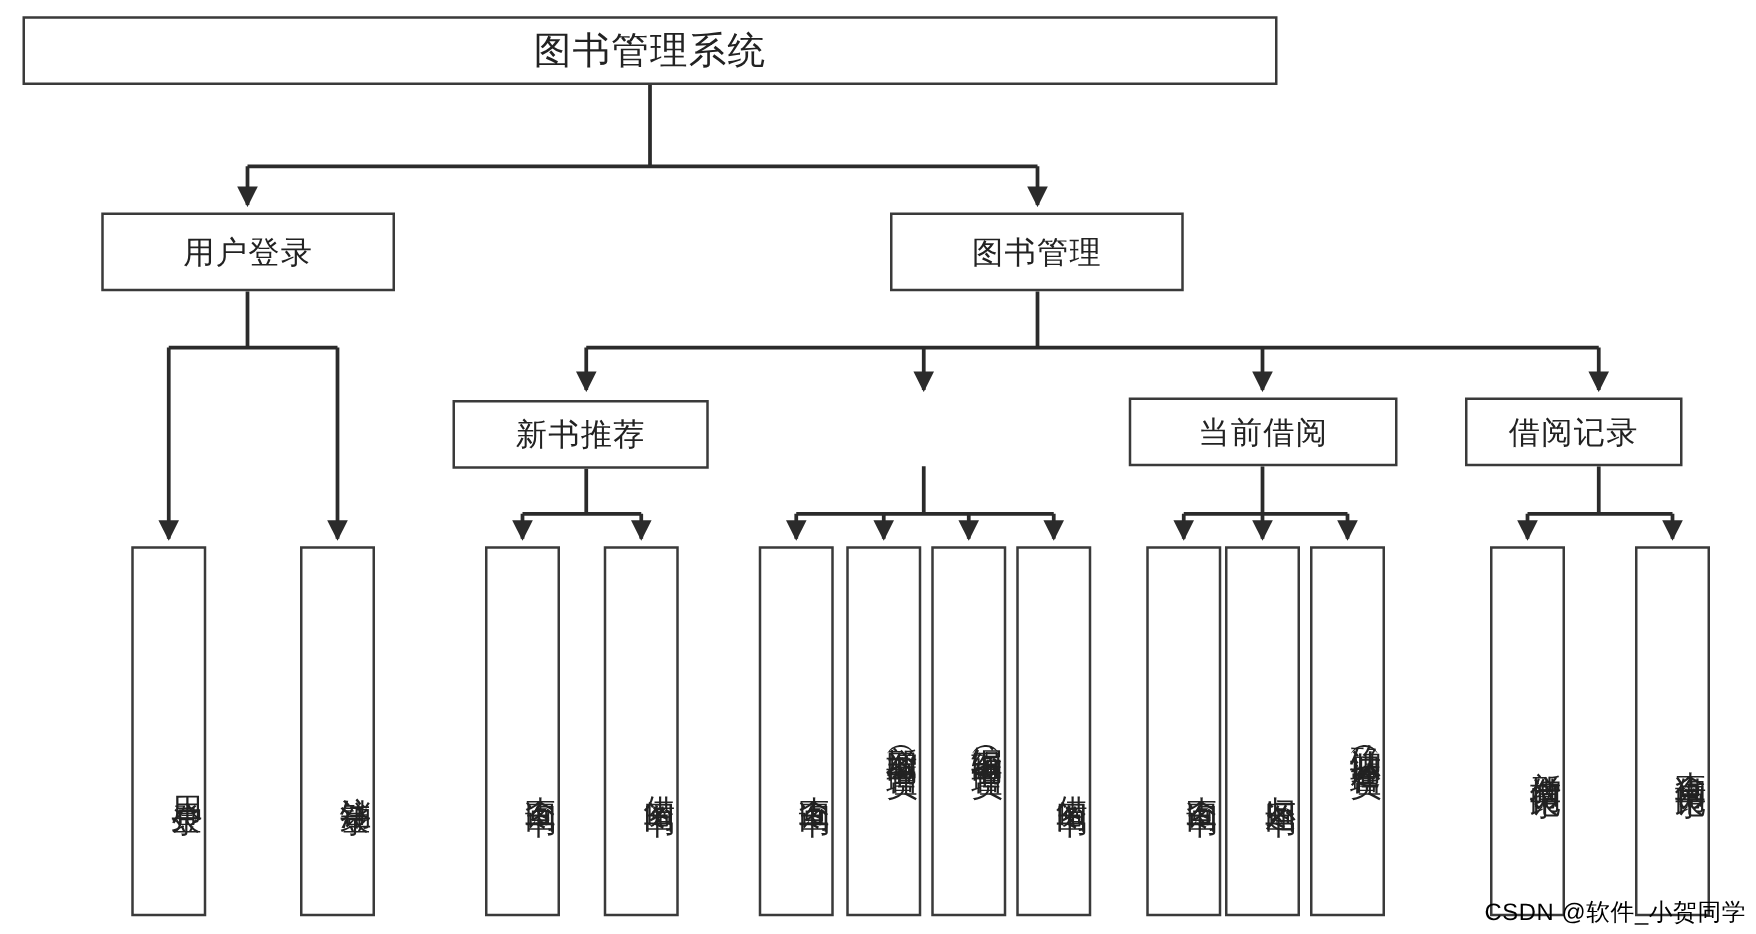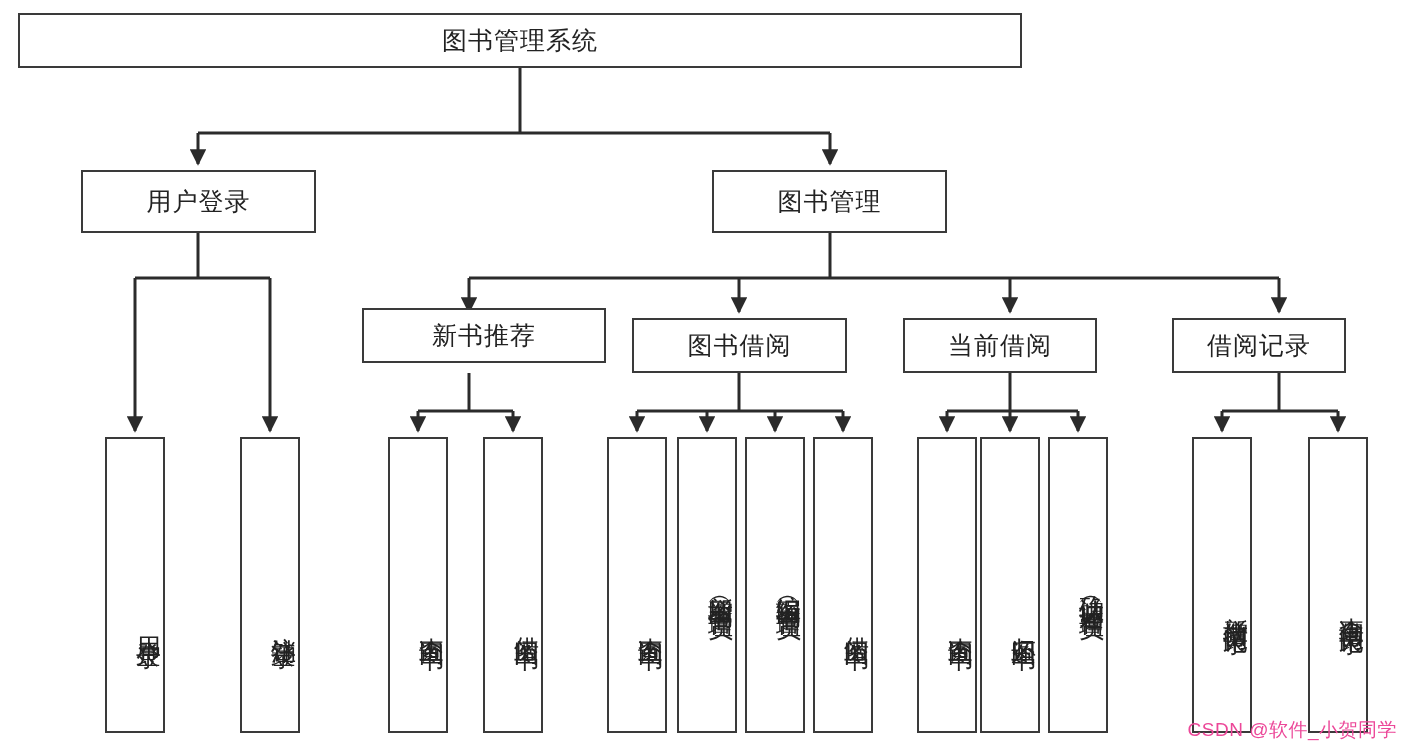--- a/index.html
+++ b/index.html
@@ -20,21 +20,21 @@
     display:flex;
     align-items:center;
     justify-content:center;
     color:#222222;
     z-index:2;
   }
   .node.h{
     font-size:25px;
     letter-spacing:1px;
   }
-  .node.root{font-size:25px;justify-content:center;}
+  .node.root{font-size:30px;justify-content:center;}
   .node.v{
     font-size:25px;
     writing-mode:vertical-rl;
     text-orientation:upright;
     align-items:flex-start;
     justify-content:center;
     padding-top:14px;
     line-height:1.18;
     letter-spacing:3px;
   }
@@ -42,21 +42,21 @@
     writing-mode:vertical-rl;
     text-orientation:upright;
     display:block;
     white-space:pre-wrap;
     letter-spacing:3px;
   }
   .watermark{
     position:absolute;
     right:8px;bottom:4px;
     font-size:19px;
-    color:#ec4899;
+    color:#000000;
     z-index:5;
     white-space:nowrap;
     letter-spacing:0.5px;
   }
 </style>
 </head>
 <body>
 
 <div id="canvas">
 
@@ -114,27 +114,24 @@
     <span>图书管理系统</span>
   </div>
 
   <div class="node h" style="left:81px;top:170px;width:235px;height:63px;">
     <span>用户登录</span>
   </div>
   <div class="node h" style="left:712px;top:170px;width:235px;height:63px;justify-content:center;">
     <span>图书管理</span>
   </div>
 
-  <div class="node h" style="left:362px;top:308px;width:244px;height:55px;">
+  <div class="node h" style="left:362px;top:320px;width:205px;height:55px;">
     <span>新书推荐</span>
   </div>
-  <div class="node h" style="left:632px;top:318px;width:215px;height:55px;">
-    <span>图书借阅</span>
-  </div>
-  <div class="node h" style="left:903px;top:318px;width:194px;height:55px;">
+  <div class="node h" style="left:903px;top:318px;width:215px;height:55px;">
     <span>当前借阅</span>
   </div>
   <div class="node h" style="left:1172px;top:318px;width:174px;height:55px;">
     <span>借阅记录</span>
   </div>
 
   <div class="node v" style="left:105px;top:437px;width:60px;height:296px;padding-top:76px;">
     <span class="vtxt">用户登录</span>
   </div>
   <div class="node v" style="left:240px;top:437px;width:60px;height:296px;padding-top:76px;">

